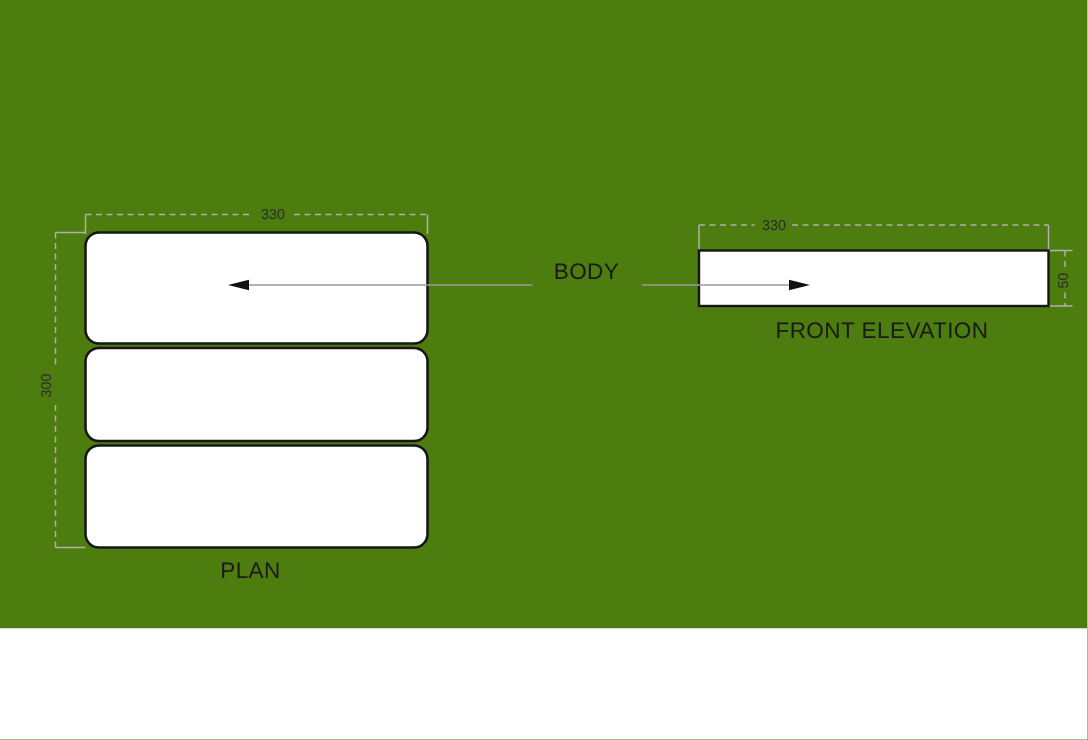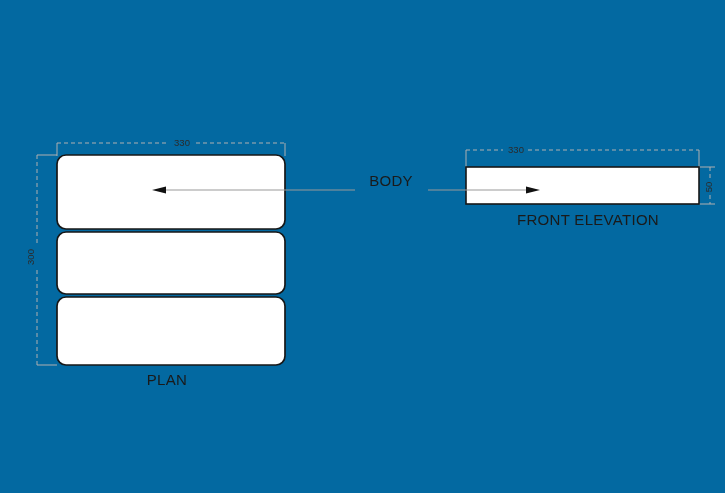--- a/index.html
+++ b/index.html
@@ -3,22 +3,22 @@
 <meta charset="utf-8">
 <style>
   html, body {
     margin: 0;
     padding: 0;
     background: #ffffff;
   }
   #drawing-canvas {
     position: relative;
     width: 725px;
-    height: 493px;
-    background: #0369a1;
+    height: 419px;
+    background: #4d7c0f;
     font-family: "Liberation Sans", sans-serif;
     overflow: hidden;
   }
   #drawing-canvas svg {
     display: block;
   }
   .view-label {
     font-family: "Liberation Sans", sans-serif;
     font-size: 15px;
     fill: #1a1a1a;

